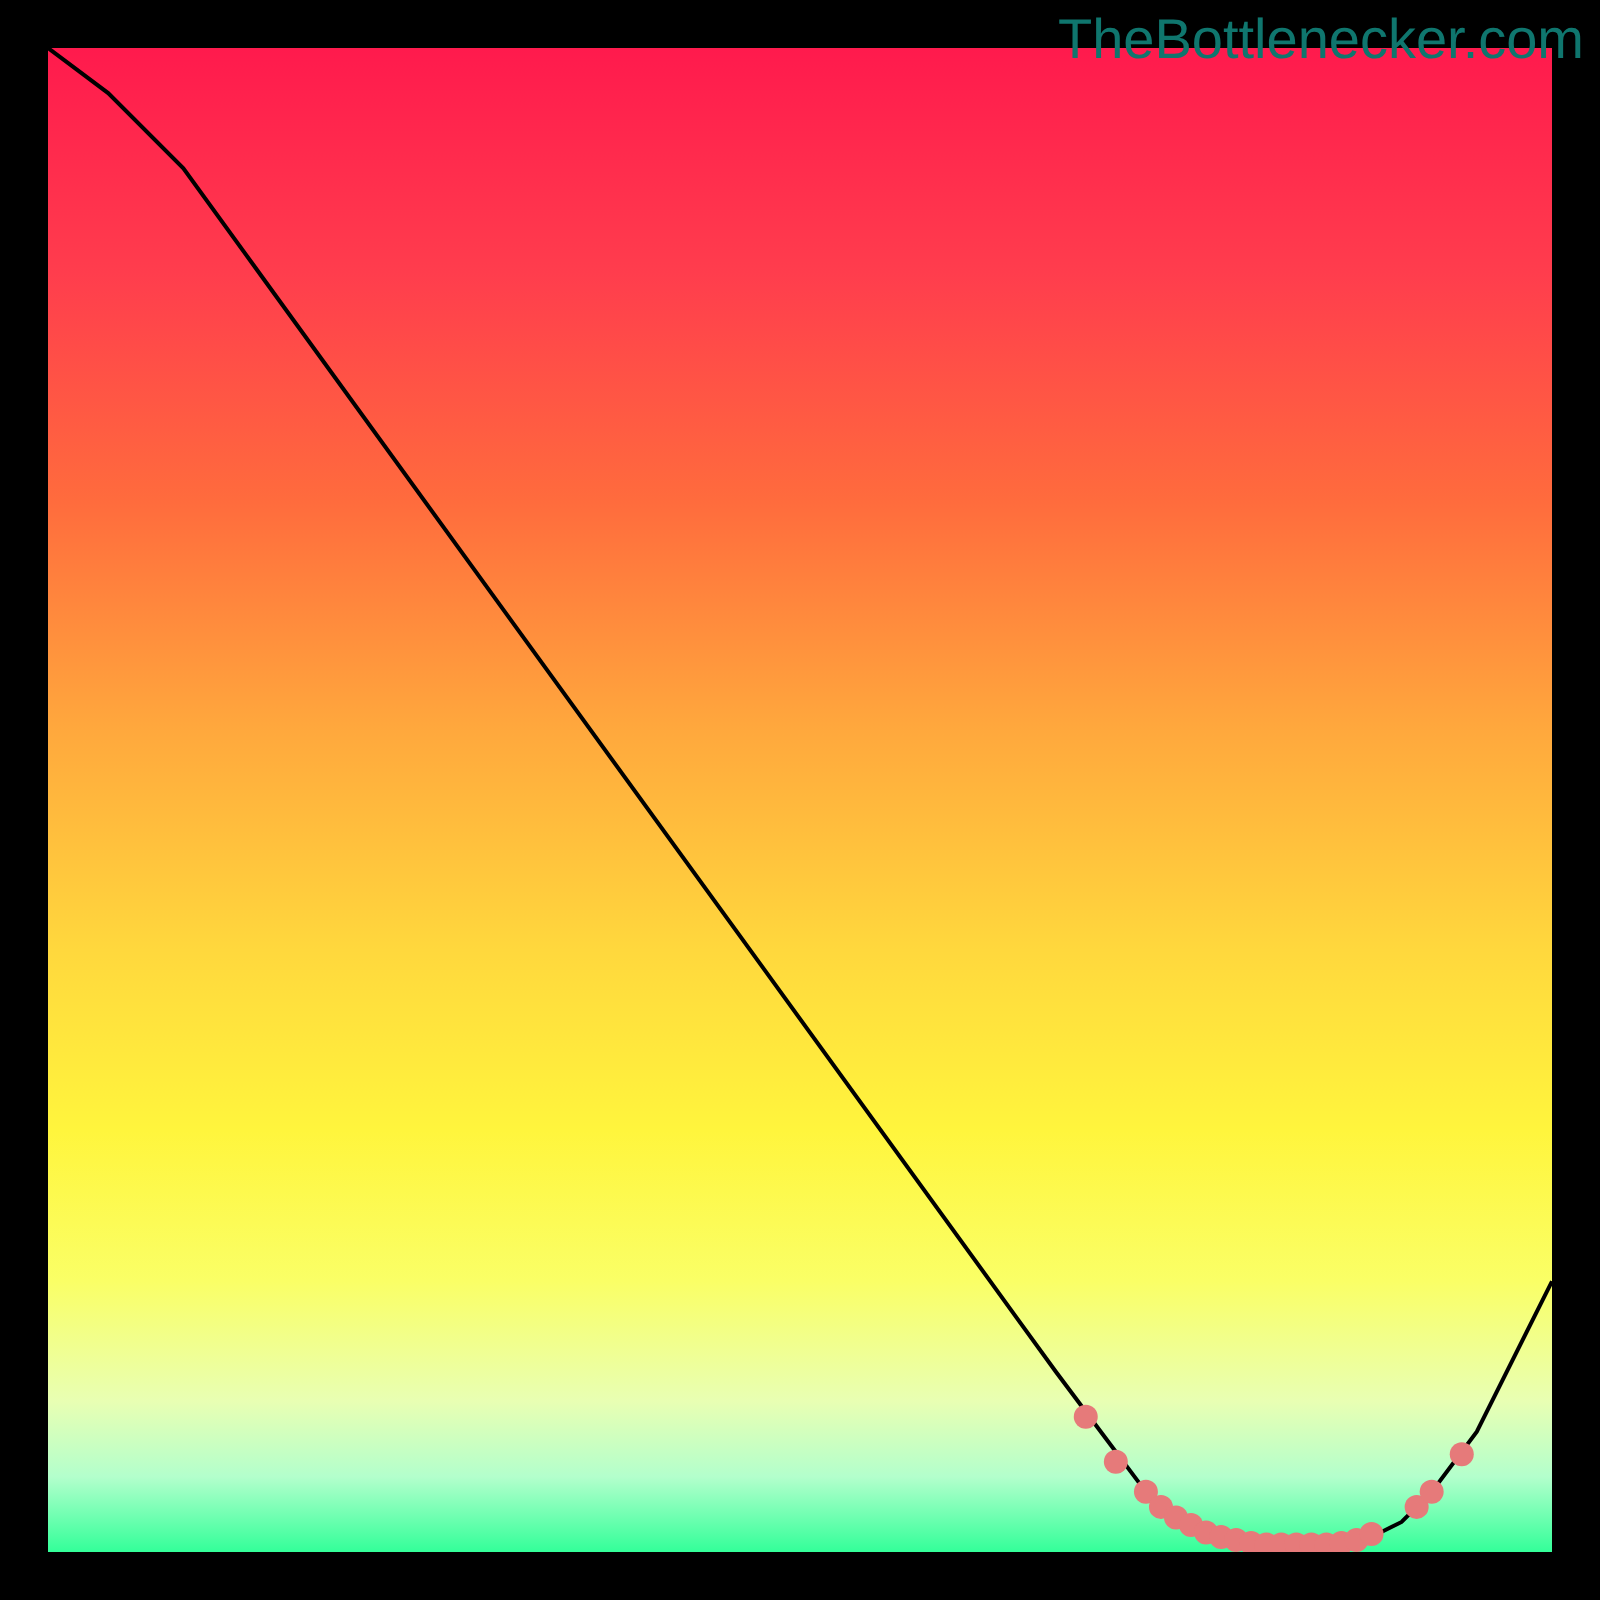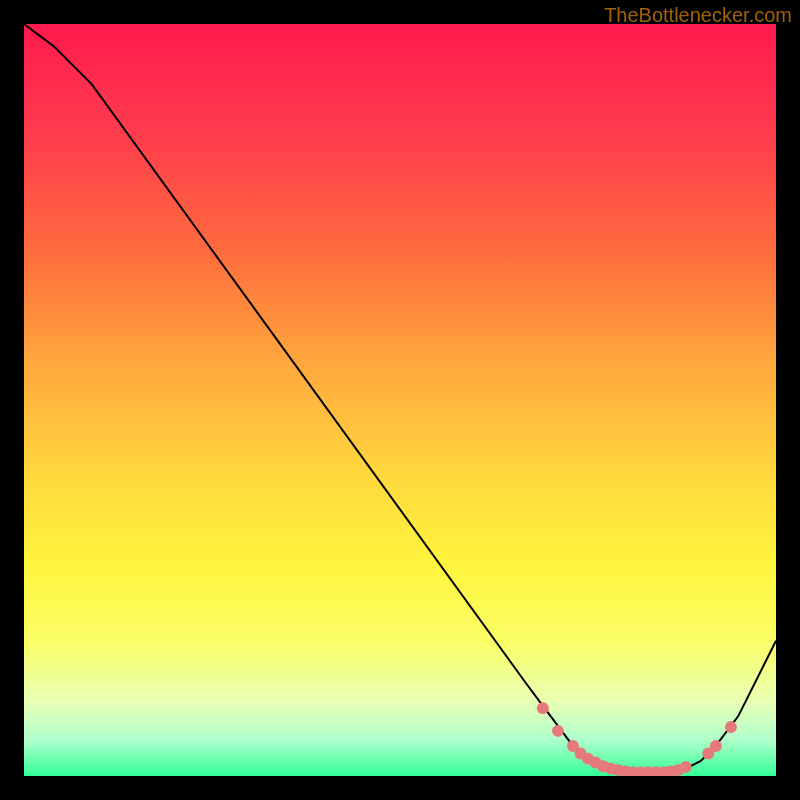--- a/index.html
+++ b/index.html
@@ -11,22 +11,22 @@
       width: 800px;
       height: 800px;
       background: #000;
       position: relative;
       font-family: Arial, sans-serif;
     }
     .watermark {
       position: absolute;
       top: 4px;
       right: 8px;
-      color: #a16207;
-      font-size: 20px;
+      color: #0f766e;
+      font-size: 28px;
       font-weight: normal;
       z-index: 10;
     }
     .chart-area {
       position: absolute;
       left: 24px;
       top: 24px;
       width: 752px;
       height: 752px;
     }

